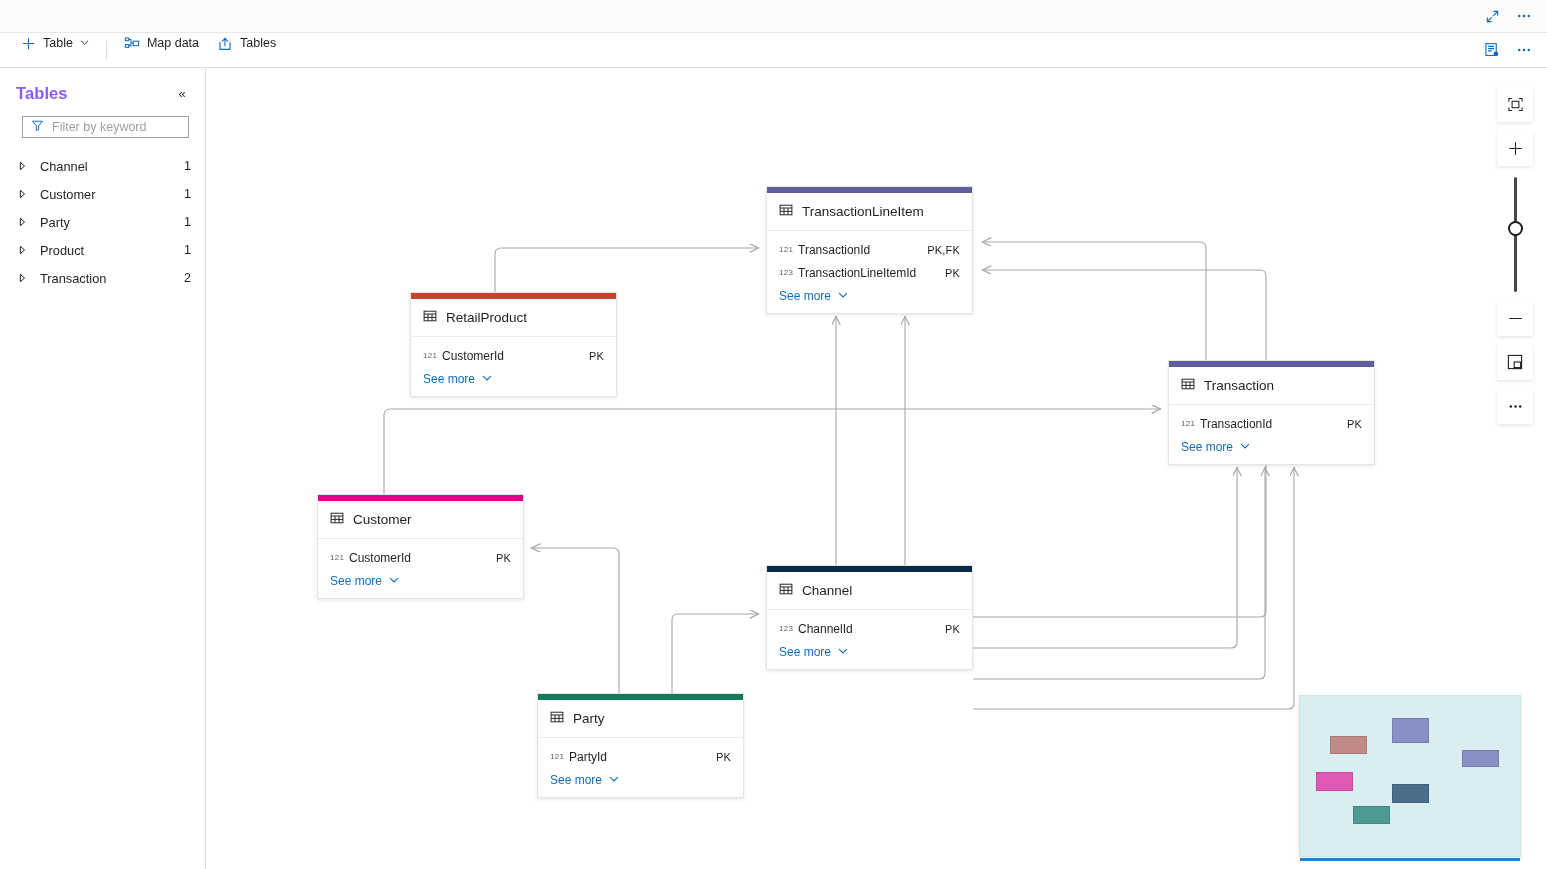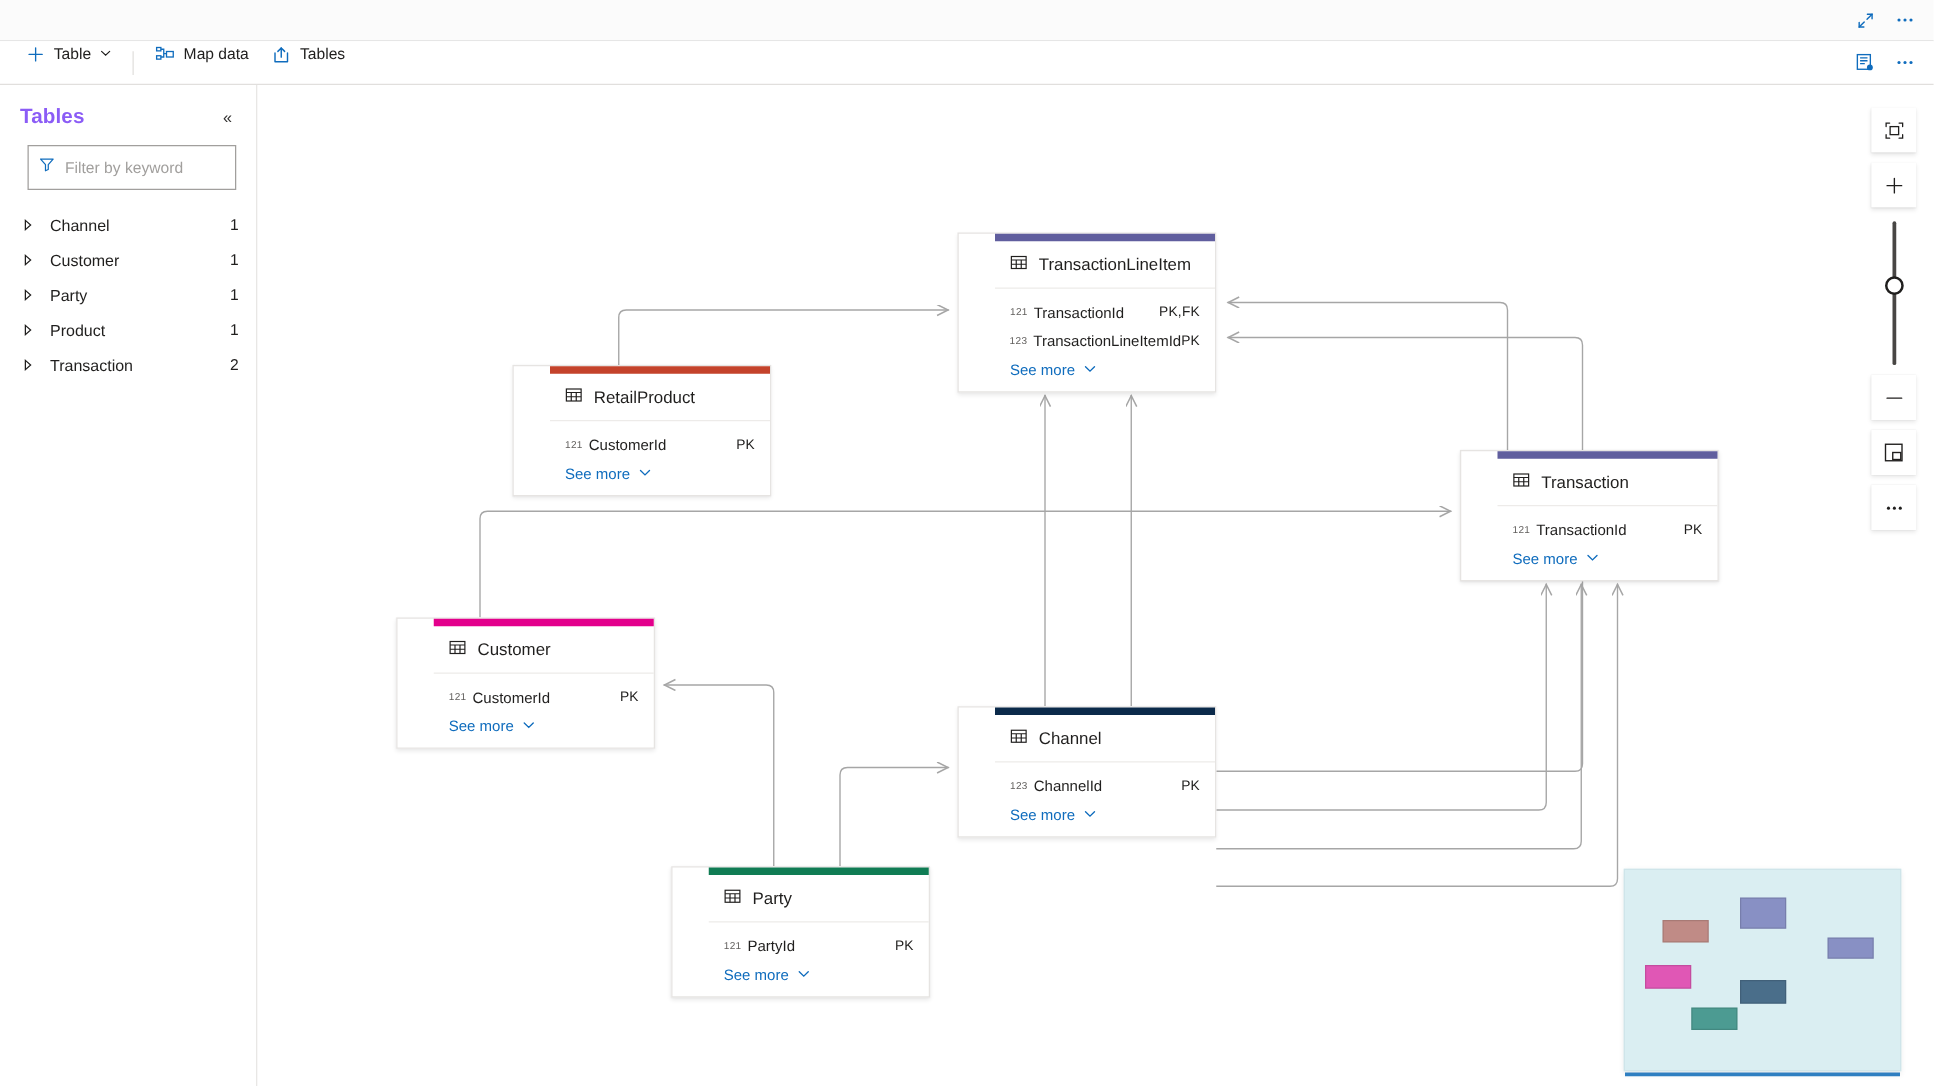--- a/index.html
+++ b/index.html
@@ -60,21 +60,21 @@
     display: flex; align-items: center; padding: 14px 12px 8px 16px;
   }
   .lp-title { font-size: 16.5px; font-weight: 700; color: #8b5cf6; letter-spacing: .1px; }
   .lp-collapse {
     margin-left: auto; width: 22px; height: 22px; display: flex; align-items: center;
     justify-content: center; cursor: pointer; color: #323130; font-size: 13px;
   }
   .filter-wrap { padding: 4px 16px 6px 22px; }
   .filter-box {
     display: flex; align-items: center; gap: 8px;
-    height: 36px; border: 1px solid #a19f9d; background: #fff; padding: 0 8px;
+    height: 22px; border: 1px solid #a19f9d; background: #fff; padding: 0 8px;
   }
   .filter-box input {
     border: 0; outline: 0; font-size: 12.5px; font-family: inherit;
     color: #201f1e; width: 100%; background: transparent;
   }
   .filter-box input::placeholder { color: #a19f9d; }
   .tree { padding-top: 8px; }
   .tree-row {
     display: flex; align-items: center; height: 28px;
     padding: 0 14px 0 18px; cursor: pointer; font-size: 12.8px; color: #201f1e;
@@ -91,21 +91,20 @@
   .canvas-svg { position: absolute; left: 0; top: 0; }
 
   
   .entity {
     position: absolute;
     width: 207px;
     background: #ffffff;
     border: 1px solid #e6e4e2;
     box-shadow: 0 1.6px 3.6px rgba(0,0,0,.09), 0 0.3px 0.9px rgba(0,0,0,.08);
     font-size: 12.5px;
-    padding-left: 29px;
   }
   .ent-accent { height: 6px; width: 100%; }
   .ent-head {
     display: flex; align-items: center; gap: 9px;
     height: 38px; padding: 0 12px;
     border-bottom: 1px solid #edebe9;
   }
   .ent-name { font-size: 13.5px; color: #201f1e; }
   .ent-body { padding: 7px 0 6px 0; }
   .attr-row {

